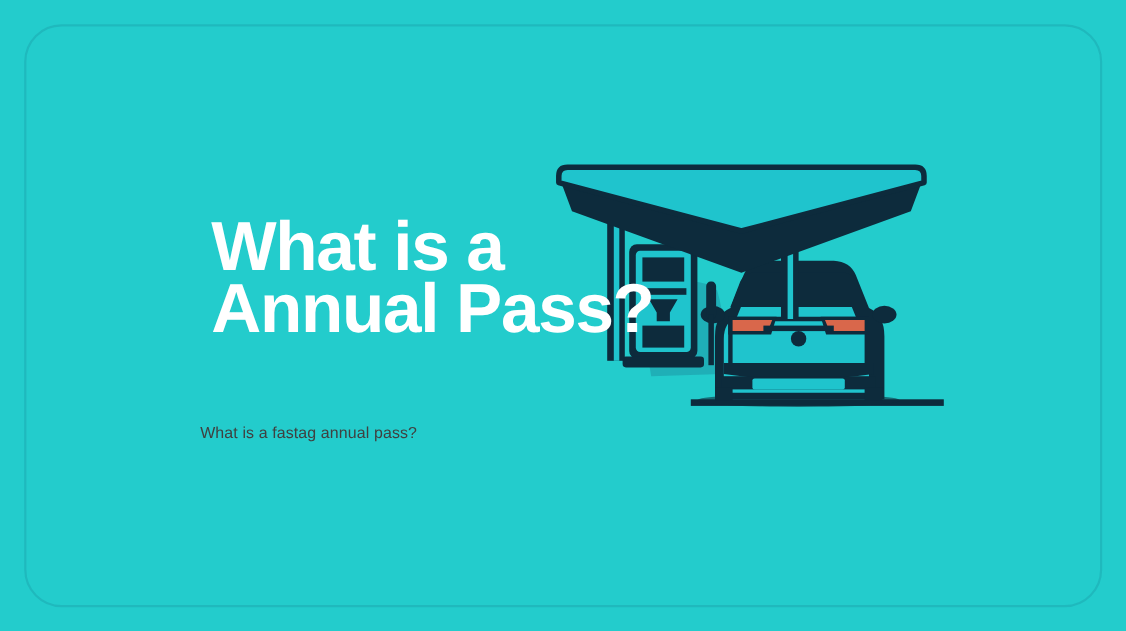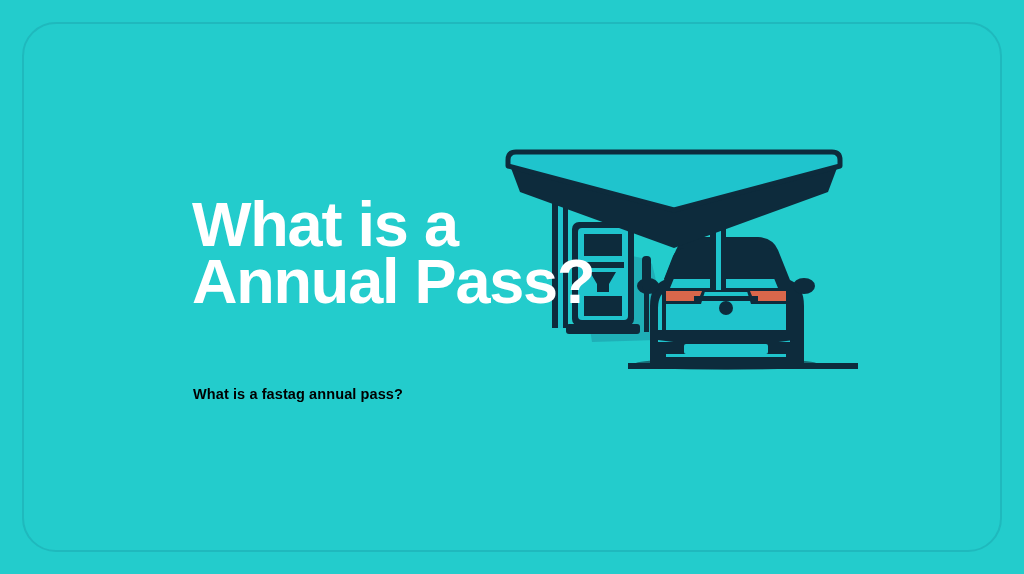--- a/index.html
+++ b/index.html
@@ -62,27 +62,27 @@
     color: #ffffff;
     font-family: "Liberation Sans", sans-serif;
     font-weight: bold;
     font-size: 63px;
     line-height: 57px;
     letter-spacing: -1.2px;
     white-space: nowrap;
   }
   #subtitle {
     position: absolute;
-    left: 193px;
+    left: 182px;
     top: 386px;
     margin: 0;
-    color: #000000;
+    color: #404040;
     font-family: "Liberation Sans", sans-serif;
     font-size: 14.5px;
-    font-weight: bold;
+    font-weight: normal;
     letter-spacing: 0.1px;
     white-space: nowrap;
   }
 </style>
 </head>
 <body>
 
 <div id="slide">
 
   <div id="frame-border"></div>

